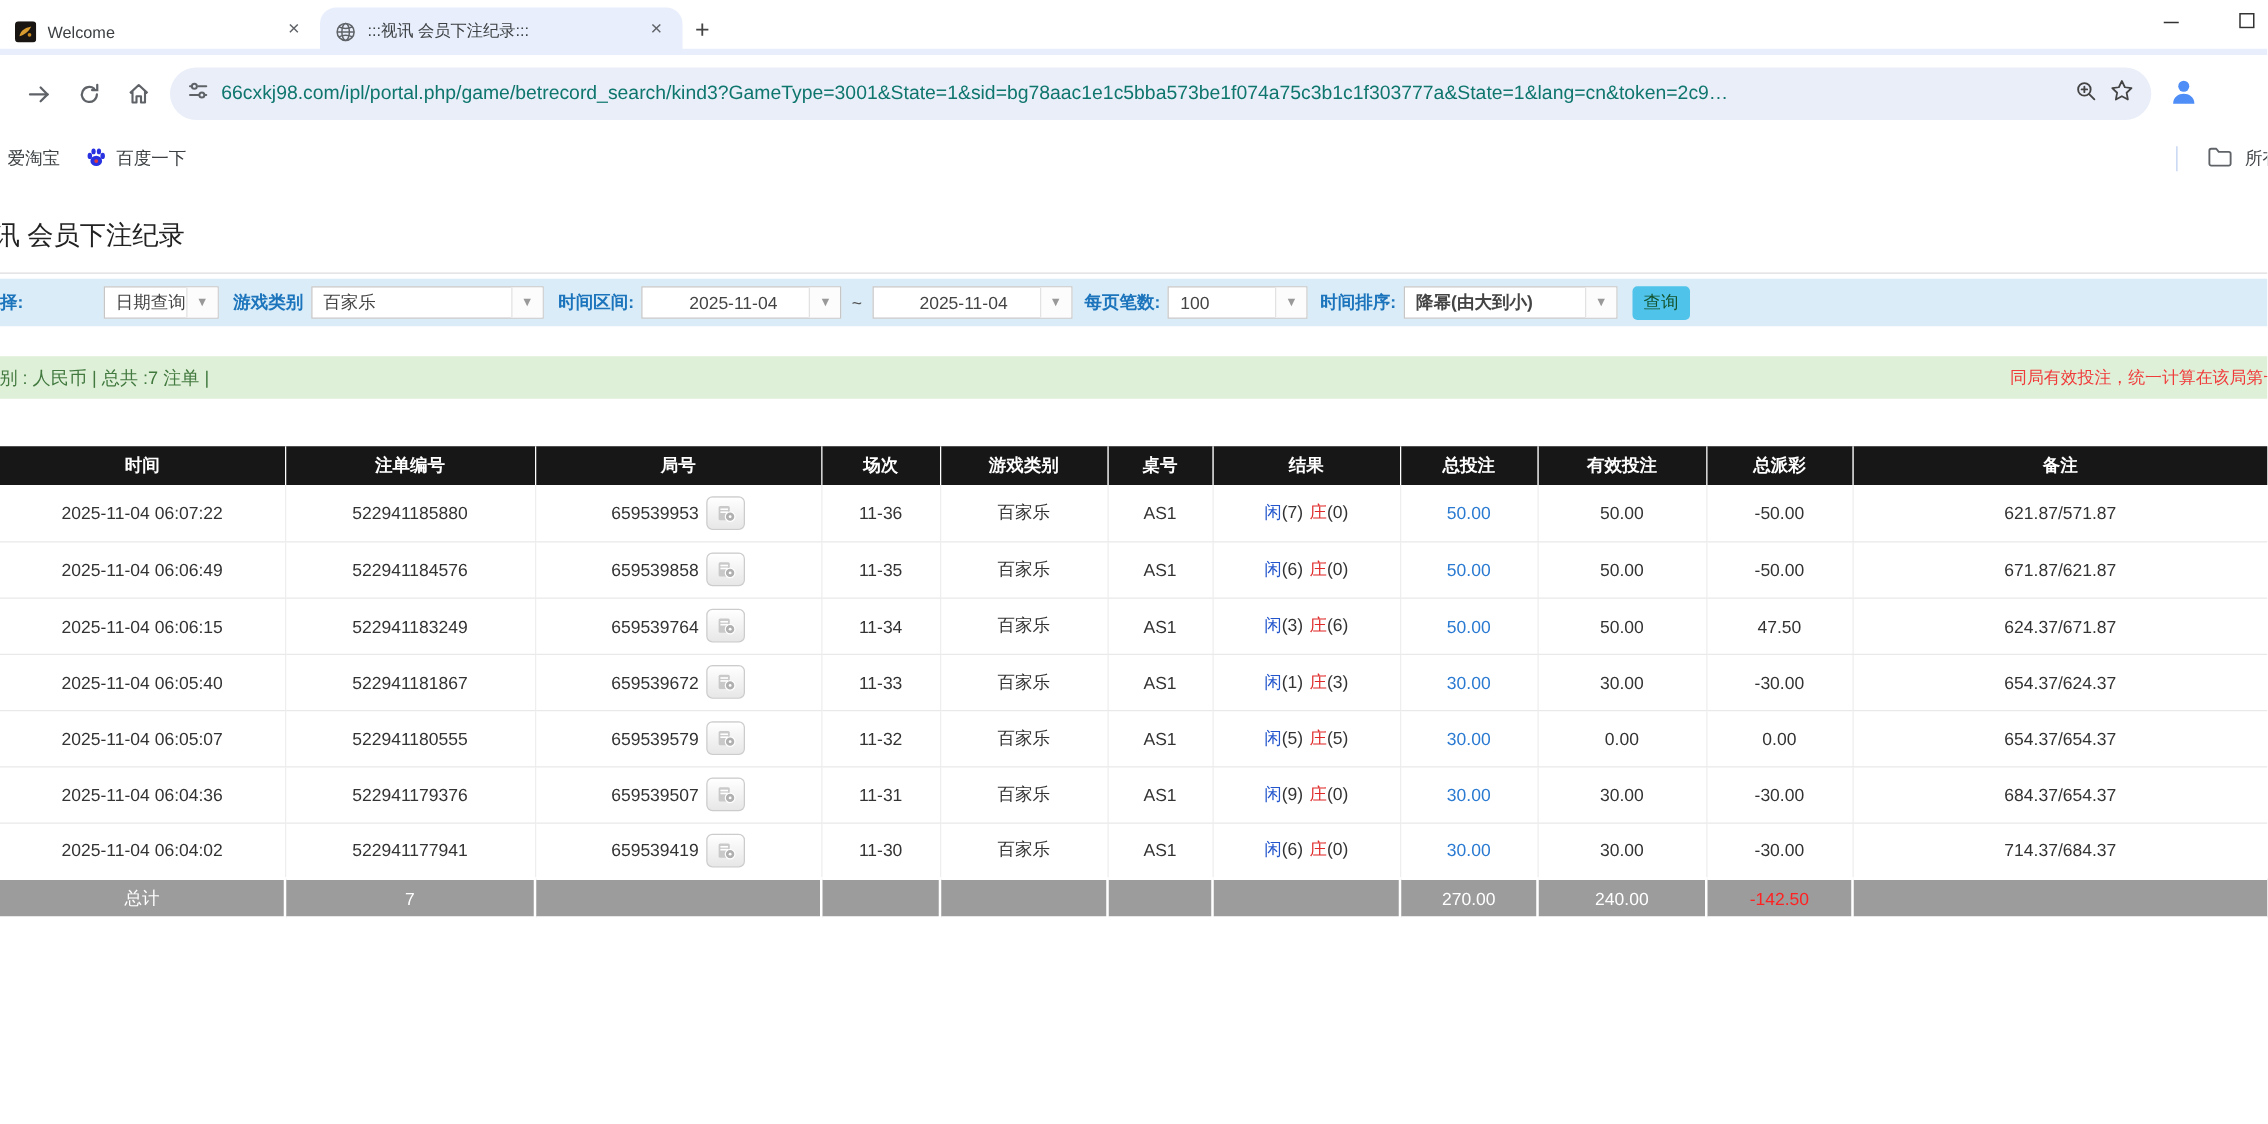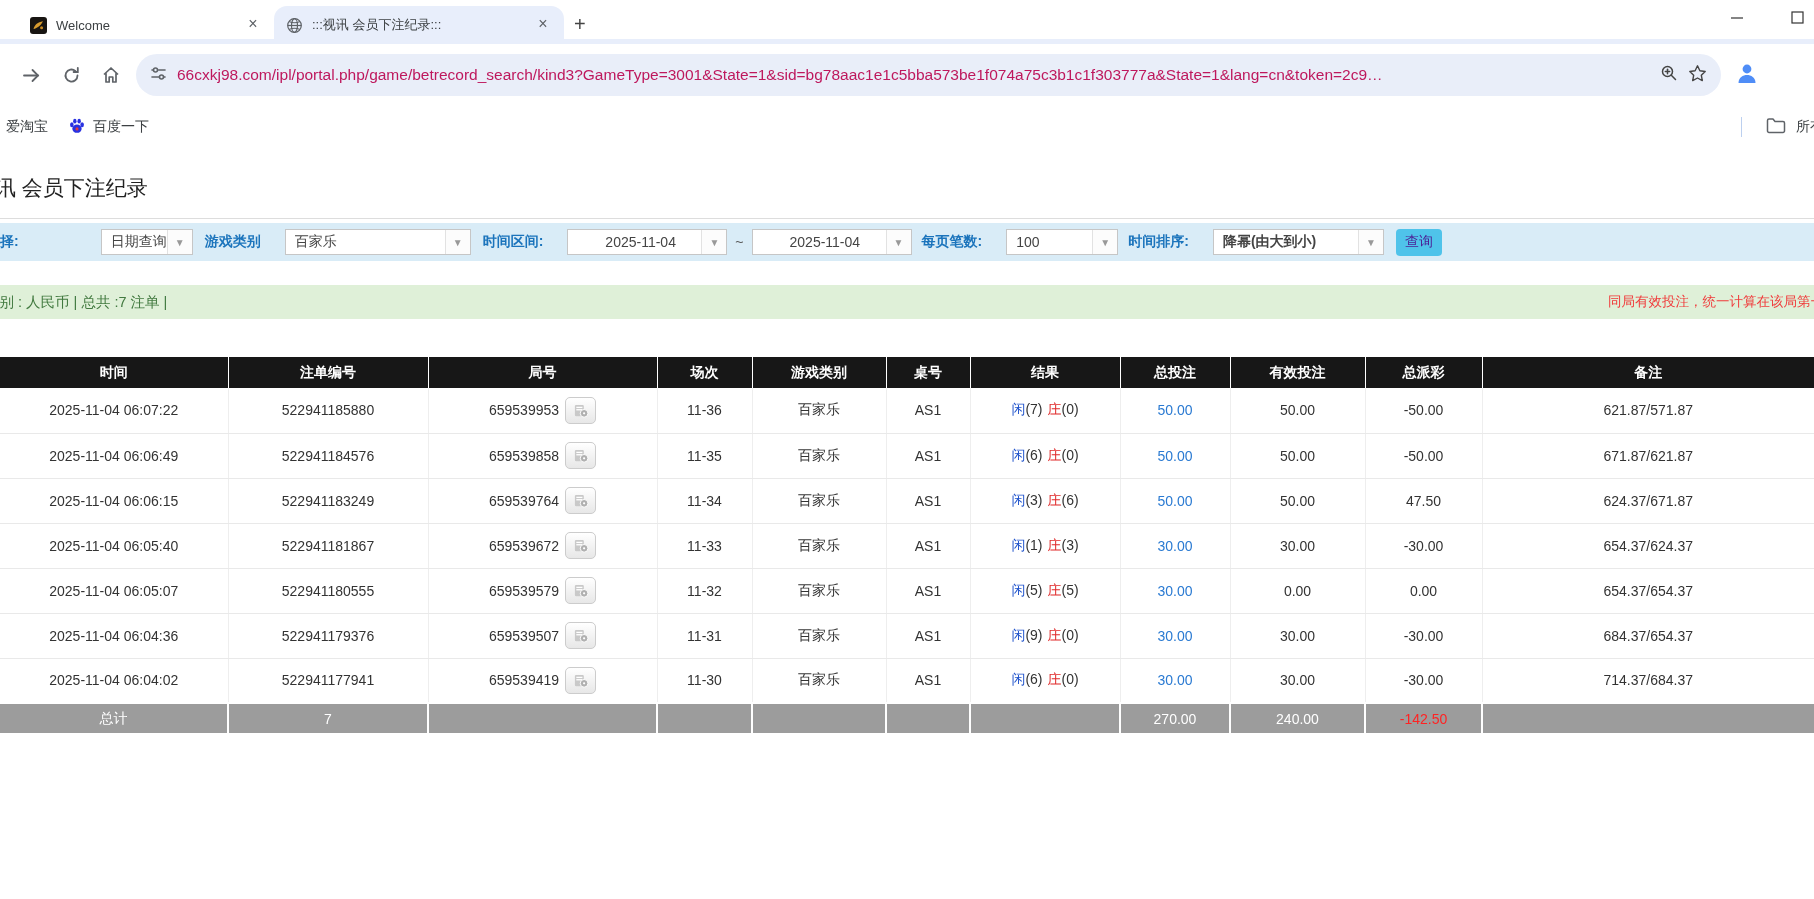--- a/index.html
+++ b/index.html
@@ -1,58 +1,58 @@
 <!DOCTYPE html>
 <html><head>
 <meta charset="utf-8">
 <style>
   * { margin:0; padding:0; box-sizing:border-box; }
   html,body { width:1814px; height:899px; overflow:hidden; background:#fff;
     font-family:"Liberation Sans","DejaVu Sans",sans-serif; }
 
   
-  .tabstrip { position:relative; height:44px; background:#fff; display:flex; align-items:flex-end; padding-left:18px; }
+  .tabstrip { position:relative; height:44px; background:#fff; display:flex; align-items:flex-end; }
   .tabstrip::after { content:''; position:absolute; left:0; right:0; bottom:0; height:5px; background:#e8eefb; }
   .tab { position:relative; z-index:2; height:38px; display:flex; align-items:center; gap:9px; padding:0 12px 0 12px; font-size:13px; color:#3c4043; width:256px; }
   .tab.active { background:#e8eefb; border-radius:13px 13px 0 0; width:290px;justify-content:space-between; }
   .tab-title { flex:1; white-space:nowrap; overflow:hidden; }
   .tab-close { color:#5f6368; font-size:16px; line-height:16px; width:18px; height:18px; text-align:center; border-radius:50%; cursor:pointer; }
   .favicon { width:17px; height:17px; display:inline-flex; }
   .newtab { z-index:2; font-size:20px; color:#444; padding:0 14px 8px 10px; }
   .wincontrols { position:absolute; right:6px; top:10px; display:flex; gap:38px; color:#333; z-index:3; }
   .wincontrols span { width:22px; text-align:center; }
 
   .toolbar { height:62px; background:#fff; display:flex; align-items:center; gap:10px; padding:0 14px 0 16px; }
   .navicon { width:30px; height:30px; display:flex; align-items:center; justify-content:center; color:#5f6368; }
   .urlbar { flex:0 0 1585px; height:42px; background:#e9eef9; border-radius:21px; display:flex; align-items:center; gap:10px; padding:0 14px; }
-  .urlbar .url { flex:1; font-size:15.5px; color:#be185d; white-space:nowrap; overflow:hidden; }
+  .urlbar .url { flex:1; font-size:15.5px; color:#0f766e; white-space:nowrap; overflow:hidden; }
   .avatar { margin-left:4px; }
 
   .bookmarksbar { height:42px; background:#fff; display:flex; align-items:center; font-size:14px; color:#3c4043; padding-left:2px; position:relative; }
   .bm { display:flex; align-items:center; gap:7px; padding:0 10px; }
   .bm:first-child { margin-left:-6px; }
   .bm-right { position:absolute; right:0; top:0; height:42px; display:flex; align-items:center; gap:10px; }
   .bm-divider { width:1px; height:20px; background:#bcd0ef; margin-right:14px; }
   .bm-right .label { width:18px; overflow:hidden; white-space:nowrap; }
 
   
   .page { position:relative; }
   .page-title { font-size:21px; font-weight:400; color:#222; margin:26px 0 0 -26px; white-space:nowrap; }
   .rule { border-bottom:1px solid #ddd; margin-top:16px; }
 
   .filterbar { margin-top:4px; height:38px; background:#d9ecf7; display:flex; align-items:center; font-size:14px; white-space:nowrap; }
   .flabel { color:#1b74bc; font-weight:bold; }
   .flabel.first { margin-left:-42px; margin-right:58px; }
   .tilde { color:#555; margin:0 8px; }
-  .dd { display:flex; height:26px; background:#fff; border:1px solid #c6c6c6; align-items:stretch; margin-left:24px; }
+  .dd { display:flex; height:26px; background:#fff; border:1px solid #c6c6c6; align-items:stretch; margin-left:6px; }
   .dd-val { display:flex; align-items:center; padding:0 9px; color:#444; flex:1; overflow:hidden; }
   .dd-arrow { width:25px; border-left:1px solid #e2e2e2; display:flex; align-items:center; justify-content:center; color:#999; font-size:10px; background:#fcfcfc; }
   .w-query{width:92px;} .w-game{width:186px; margin-right:12px;} .w-date{width:160px;padding-left:28px;} .w-size{width:112px; margin-right:10px;} .w-sort{width:171px;font-weight:bold;}
   .gap12{margin-left:12px;} .gap10{margin-left:10px;}
-  .search-btn { margin-left:12px; width:46px; height:27px; background:#4fc3ea; color:#4c1d95; border:none; border-radius:4px; font-size:14px; font-family:inherit; cursor:pointer; }
+  .search-btn { margin-left:12px; width:46px; height:27px; background:#4fc3ea; color:#14532d; border:none; border-radius:4px; font-size:14px; font-family:inherit; cursor:pointer; }
 
   .summarybar { margin-top:24px; height:34px; background:#dff0d8; position:relative; display:flex; align-items:center; font-size:14.5px; color:#41793f; overflow:hidden; }
   .summary-left { margin-left:-15px; white-space:nowrap; }
   .summary-note { position:absolute; left:1608px; top:8px; color:#f03b3b; font-size:13.5px; white-space:nowrap; }
 
   
   table.bets { margin-top:38px; width:1814px; border-collapse:collapse; table-layout:fixed; font-size:14px; }
   table.bets th { background:#171717; color:#fff; font-weight:bold; height:31px; border-right:1px solid #fff; }
   table.bets th:last-child { border-right:none; }
   table.bets td { height:45px; text-align:center; color:#333; border-bottom:1px solid #e9e9e9; border-right:1px solid #eee; background:#fff; }

